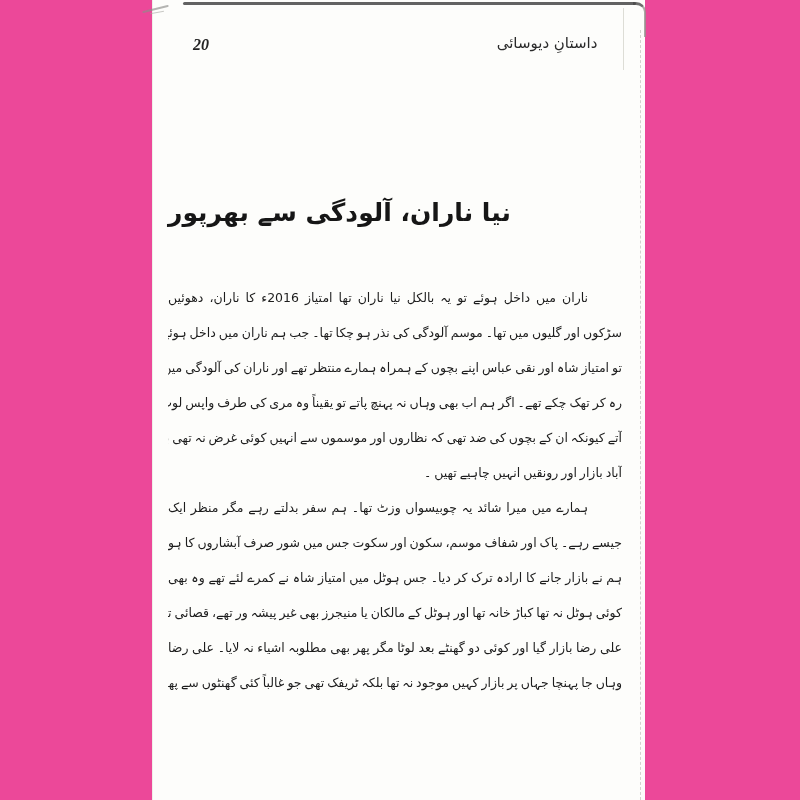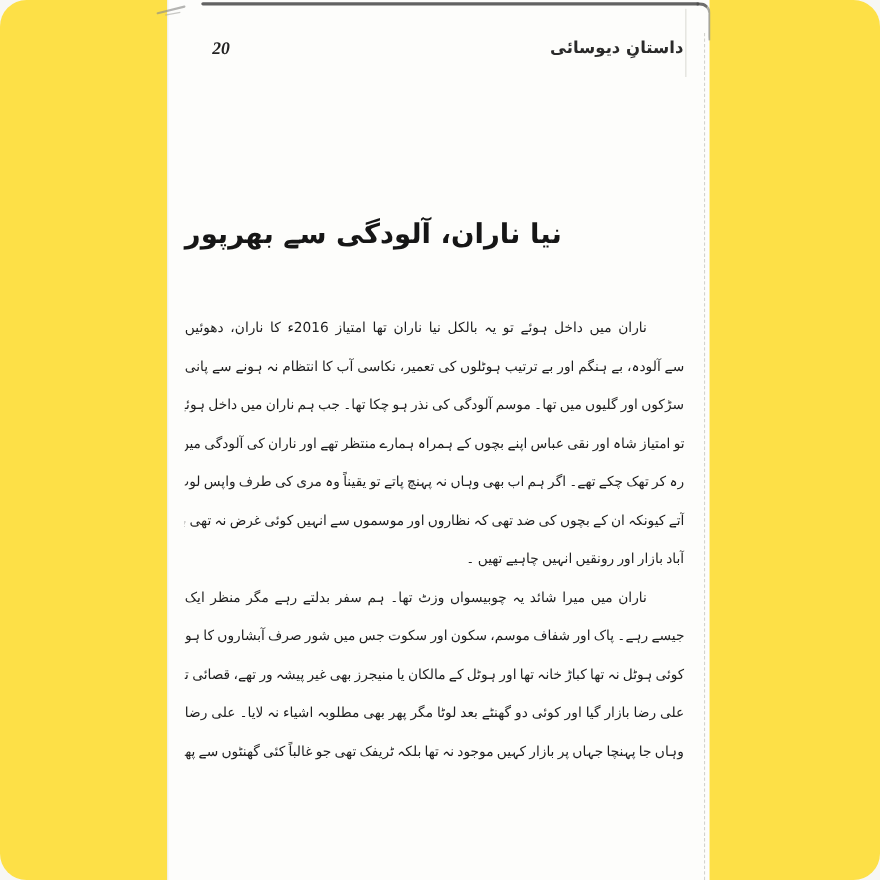--- a/index.html
+++ b/index.html
@@ -5,22 +5,21 @@
   html,body{margin:0;padding:0;}
   body{
     width:800px;height:800px;
     background:#f7f7f4;
     font-family:"DejaVu Sans", sans-serif;
     position:relative;
     overflow:hidden;
   }
   .scan{
     position:absolute;inset:0;
-    background:#fde047;
-    border-radius:24px;
+    background:#ec4899;
   }
   
   .page{
     position:absolute;
     left:152px;top:0;
     width:492px;height:800px;
     background:#fdfdfb;
     border-left:1px solid #efefe9;
   }
   
@@ -76,26 +75,26 @@
   
   .page-number{
     position:absolute;
     left:193px;top:36px;
     font-family:"Liberation Serif", serif;
     font-weight:bold;font-style:italic;
     font-size:16px;color:#232323;
   }
   .running-title{
     position:absolute;
-    left:500px;top:34px;
+    left:476px;top:34px;
     width:142px;
-    text-align:left;
+    text-align:center;
     direction:rtl;
     font-size:15px;
-    font-weight:bold;
+    font-weight:normal;
     color:#2a2a2a;
   }
   
   .chapter-heading{
     position:absolute;
     left:168px;top:198px;
     width:454px;
     text-align:left;
     direction:rtl;
     font-size:25px;
@@ -141,26 +140,26 @@
   <div class="crease-short"></div>
 
   <div class="page-number">20</div>
 
   <div class="running-title">داستانِ دیوسائی</div>
 
   <div class="chapter-heading">نیا ناران، آلودگی سے بھرپور</div>
 
   <div class="body-text">
     <div class="line indent">ناران میں داخل ہوئے تو یہ بالکل نیا ناران تھا امتیاز 2016ء کا ناران، دھوئیں</div>
-    <div class="line">سے آلودہ، بے ہنگم اور بے ترتیب ہوٹلوں کی تعمیر، نکاسی آب کا انتظام نہ ہونے سے پانی</div>
     <div class="line">سڑکوں اور گلیوں میں تھا۔ موسم آلودگی کی نذر ہو چکا تھا۔ جب ہم ناران میں داخل ہوئے</div>
     <div class="line">تو امتیاز شاہ اور نقی عباس اپنے بچوں کے ہمراہ ہمارے منتظر تھے اور ناران کی آلودگی میں رہ</div>
     <div class="line">رہ کر تھک چکے تھے۔ اگر ہم اب بھی وہاں نہ پہنچ پاتے تو یقیناً وہ مری کی طرف واپس لوٹ</div>
     <div class="line">آتے کیونکہ ان کے بچوں کی ضد تھی کہ نظاروں اور موسموں سے انہیں کوئی غرض نہ تھی بلکہ</div>
     <div class="line short">آباد بازار اور رونقیں انہیں چاہیے تھیں ۔</div>
-    <div class="line indent">ناران میں میرا شائد یہ چوبیسواں وزٹ تھا۔ ہم سفر بدلتے رہے مگر منظر ایک</div>
+    <div class="line indent">ہمارے میں میرا شائد یہ چوبیسواں وزٹ تھا۔ ہم سفر بدلتے رہے مگر منظر ایک</div>
     <div class="line">جیسے رہے۔ پاک اور شفاف موسم، سکون اور سکوت جس میں شور صرف آبشاروں کا ہوتا تھا۔</div>
+    <div class="line">ہم نے بازار جانے کا ارادہ ترک کر دیا۔ جس ہوٹل میں امتیاز شاہ نے کمرے لئے تھے وہ بھی</div>
     <div class="line">کوئی ہوٹل نہ تھا کباڑ خانہ تھا اور ہوٹل کے مالکان یا منیجرز بھی غیر پیشہ ور تھے، قصائی تھے۔</div>
     <div class="line">علی رضا بازار گیا اور کوئی دو گھنٹے بعد لوٹا مگر پھر بھی مطلوبہ اشیاء نہ لایا۔ علی رضا</div>
     <div class="line">وہاں جا پہنچا جہاں پر بازار کہیں موجود نہ تھا بلکہ ٹریفک تھی جو غالباً کئی گھنٹوں سے پھنسی</div>
   </div>
 
 </div>
 
 </body></html>

